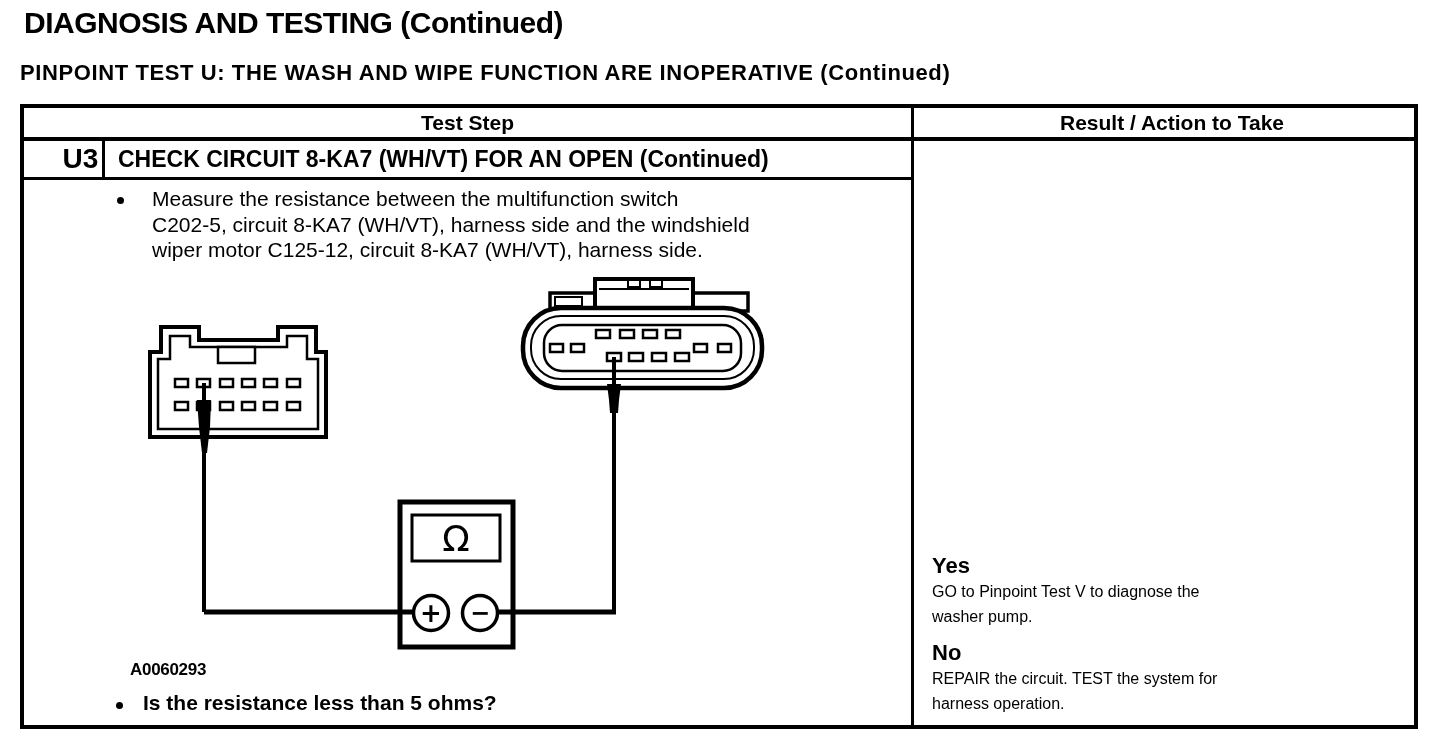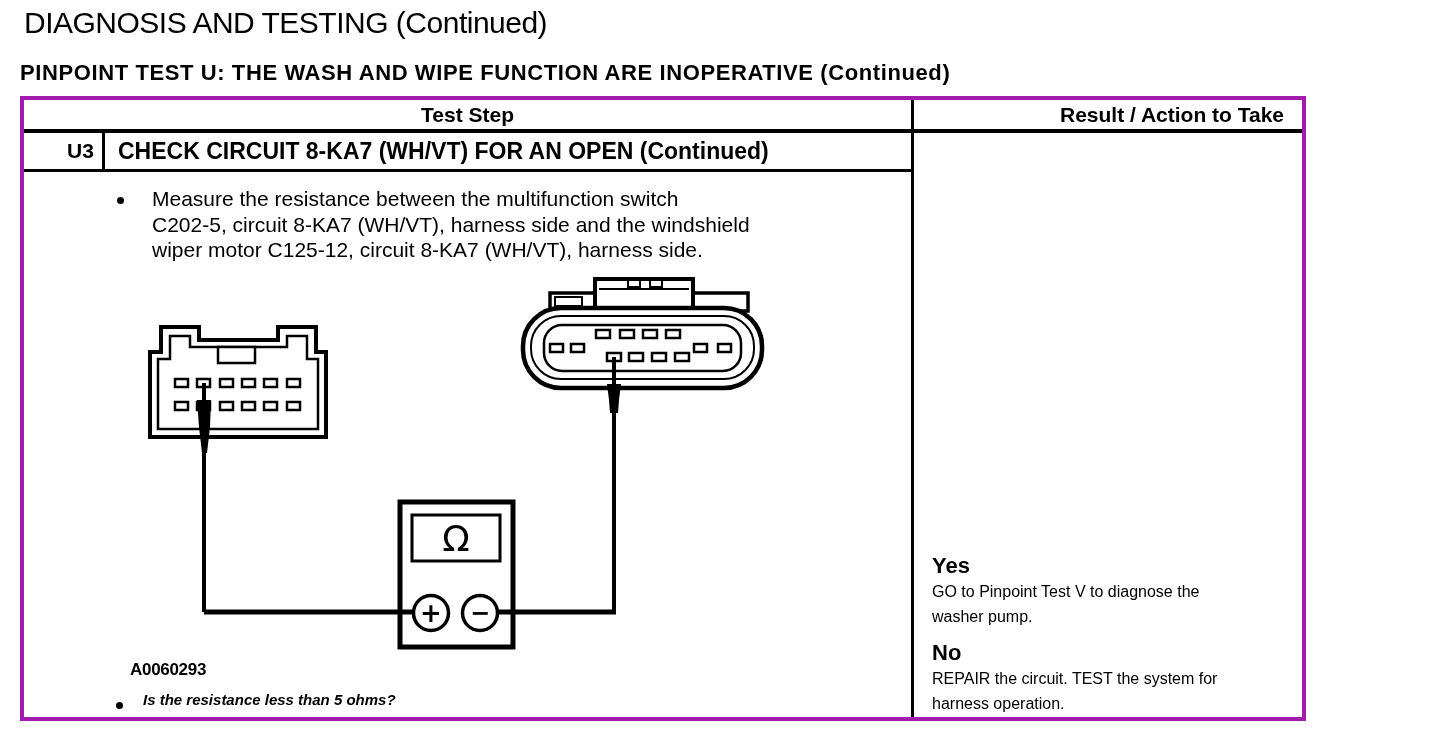--- a/index.html
+++ b/index.html
@@ -10,32 +10,32 @@
     height: 742px;
     background: #ffffff;
     color: #000000;
     font-family: "Liberation Sans", sans-serif;
     overflow: hidden;
   }
   .abs { position: absolute; }
 
   .h1 {
     left: 24px; top: 6px;
-    font-size: 30px; font-weight: normal; letter-spacing: -0.5px;
+    font-size: 30px; font-weight: bold; letter-spacing: -0.5px;
     white-space: nowrap;
   }
   .h2 {
     left: 20px; top: 60px; width: 1414px;
     font-size: 22px; font-weight: bold; letter-spacing: 0.6px;
     text-align: left; white-space: nowrap;
   }
 
   .doc-table {
-    left: 20px; top: 96px; width: 1286px; height: 625px;
-    border: 4px solid #a21caf;
+    left: 20px; top: 104px; width: 1398px; height: 625px;
+    border: 4px solid #000000;
   }
   .col-divider {
     position: absolute; left: 887px; top: 0; width: 3px; height: 100%;
     background: #000;
   }
   .header-row {
     position: absolute; left: 0; top: 0; width: 100%; height: 33px;
     border-bottom: 4px solid #000;
   }
   .th { position: absolute; top: 3px; font-size: 21px; font-weight: bold; text-align: center; }
@@ -43,38 +43,38 @@
   .th-right { left: 890px; width: 516px; }
 
   .u3-row {
     position: absolute; left: 0; top: 33px; width: 890px; height: 39px;
     border-bottom: 3px solid #000;
   }
   .step-id-cell {
     position: absolute; left: 0; top: 0; width: 81px; height: 100%;
     border-right: 3px solid #000;
     display: flex; align-items: center; justify-content: center;
-    font-size: 21px; font-weight: bold; padding-left: 35px;
+    font-size: 28px; font-weight: bold; padding-left: 35px;
   }
   .step-title-cell {
     position: absolute; left: 94px; top: 0; right: 6px; height: 100%;
     display: flex; align-items: center;
     font-size: 23px; font-weight: bold; white-space: nowrap;
   }
 
   .bullet-dot {
     width: 7px; height: 7px; border-radius: 50%; background: #000;
   }
   .instruction-text {
     left: 152px; top: 186px; width: 770px;
     font-size: 21px; line-height: 25.5px; white-space: pre-line;
   }
   .question-text {
     left: 143px; top: 691px;
-    font-size: 15px; font-weight: bold; white-space: nowrap; font-style: italic;
+    font-size: 21px; font-weight: bold; white-space: nowrap;
   }
   .figure-label {
     left: 130px; top: 648px;
     font-size: 17px; font-weight: bold; letter-spacing: -0.3px; margin-top: 12px;
   }
 
   .results-block { left: 932px; top: 552px; width: 498px; }
   .result-head { font-size: 22px; font-weight: bold; line-height: 27px; }
   .result-body { font-size: 16px; line-height: 25px; white-space: pre-line; }
   .result-gap { margin-top: 10px; }

